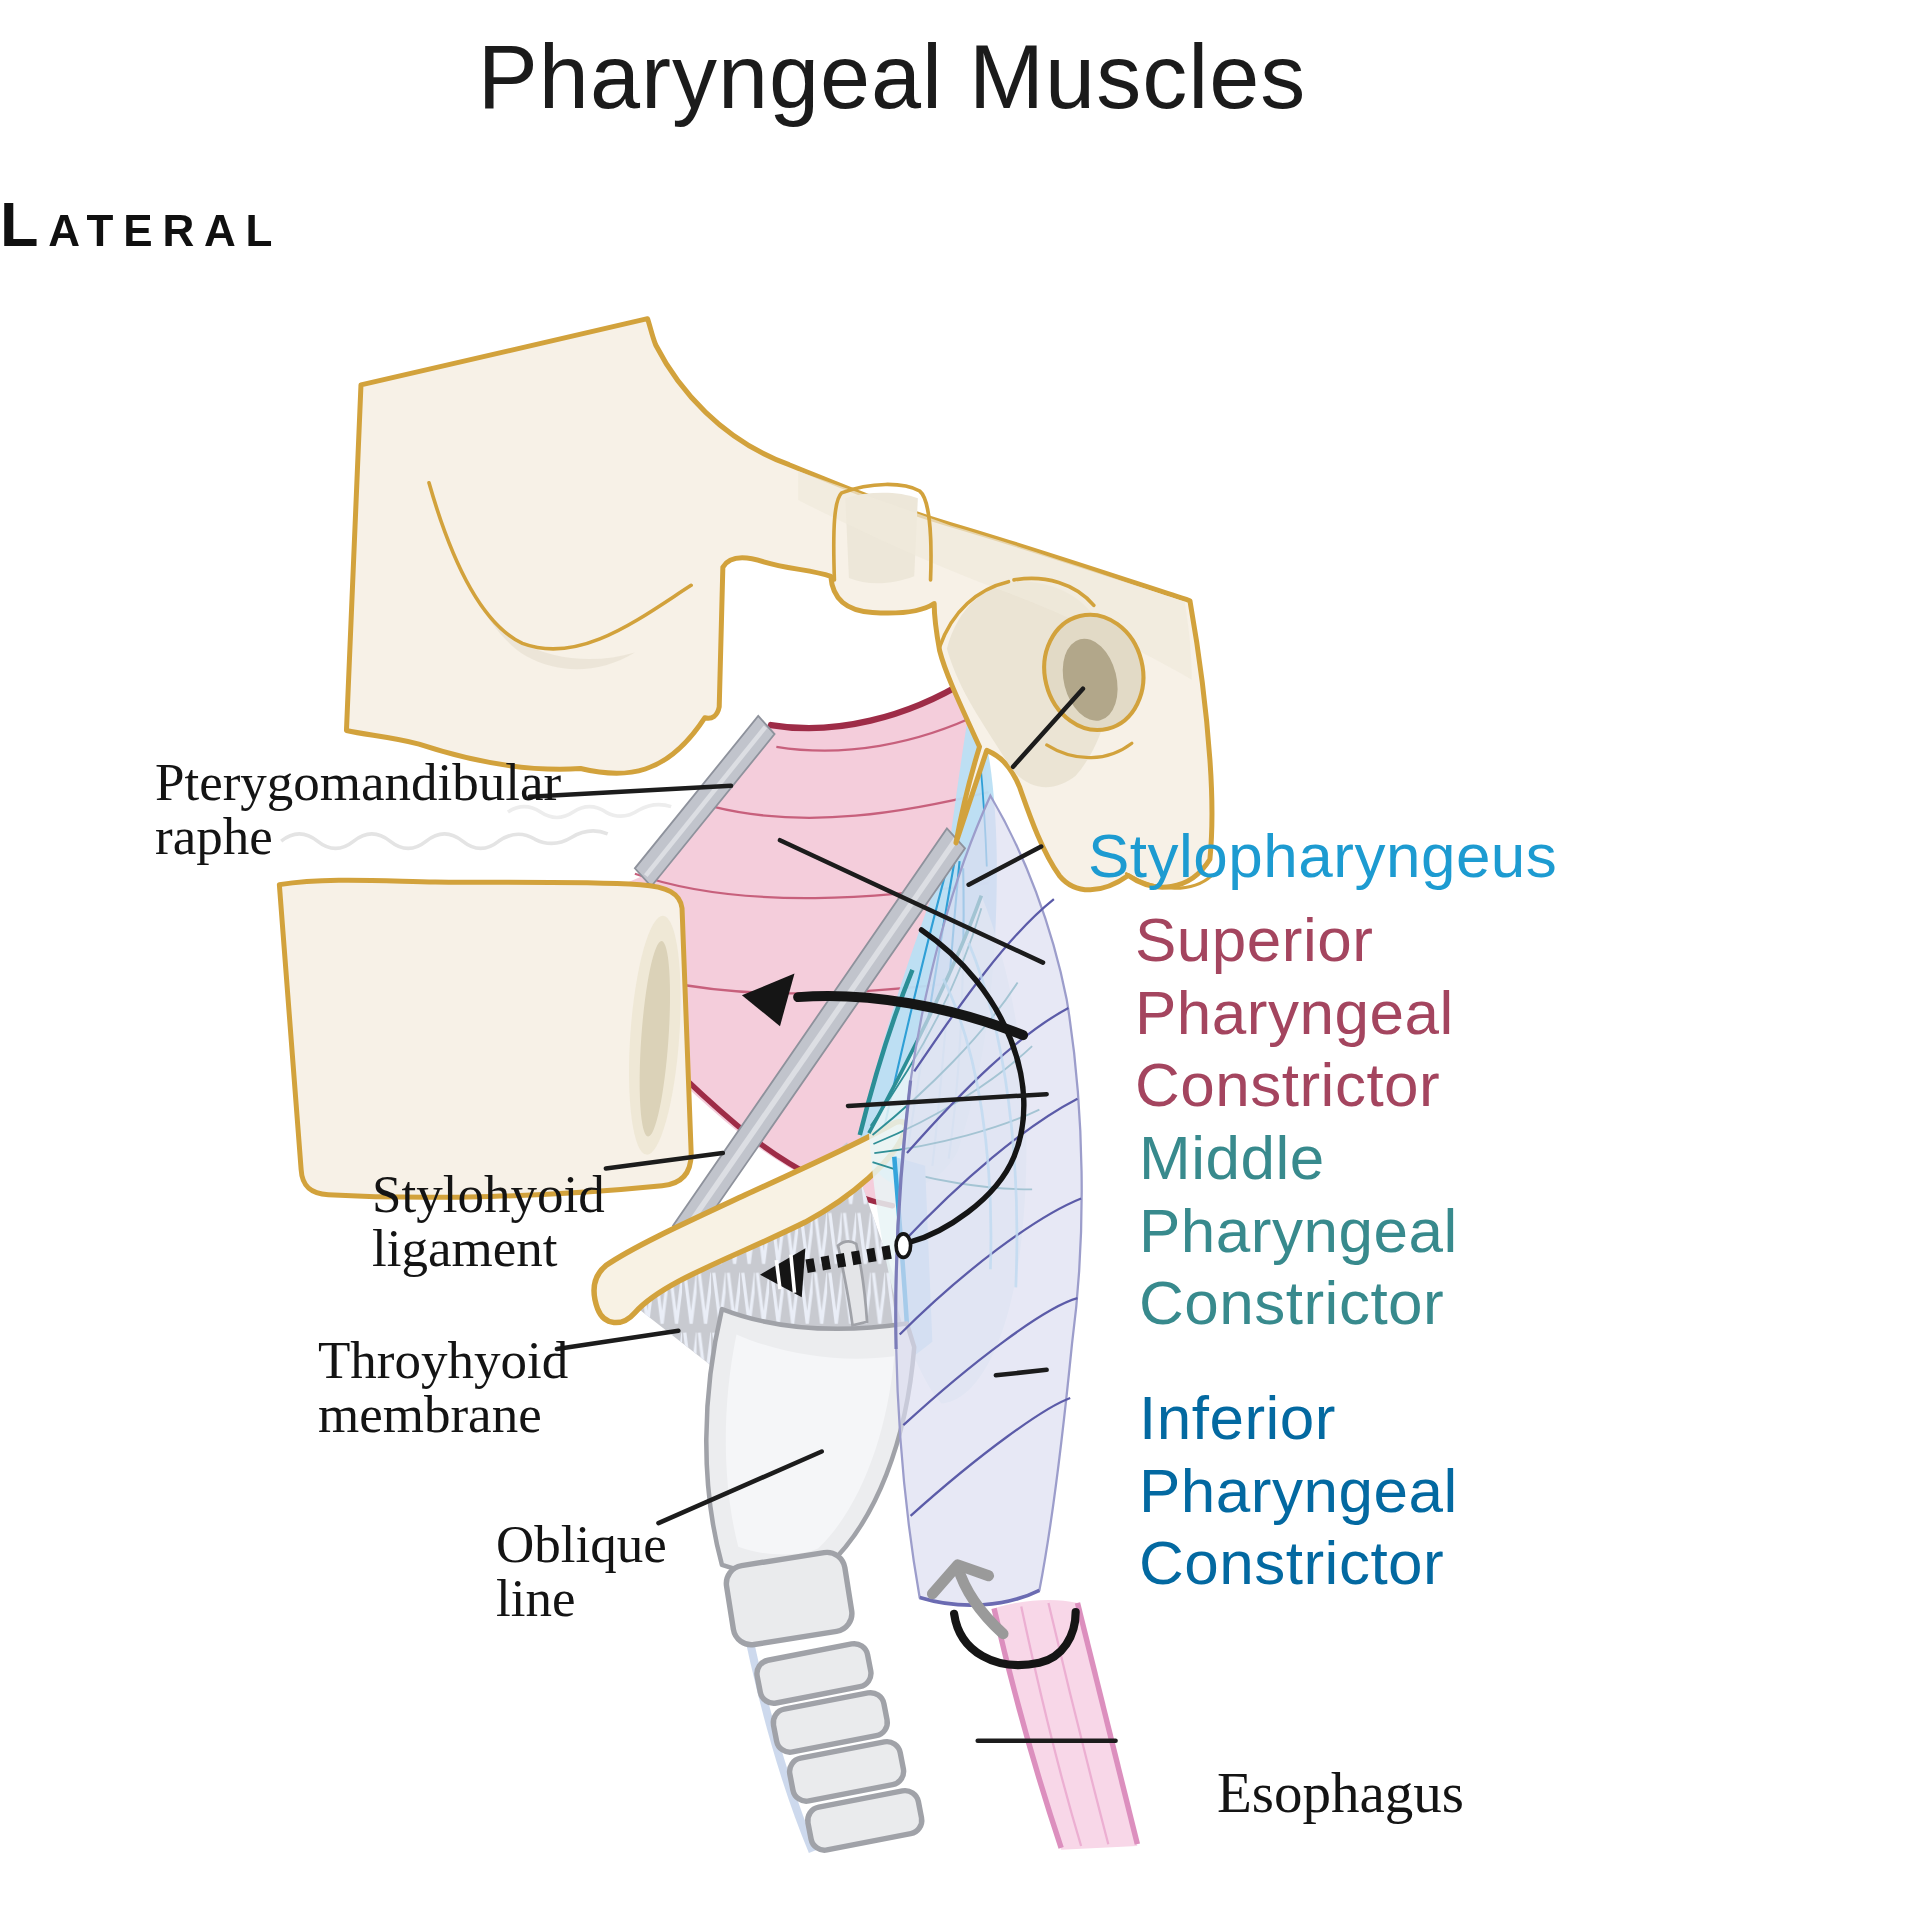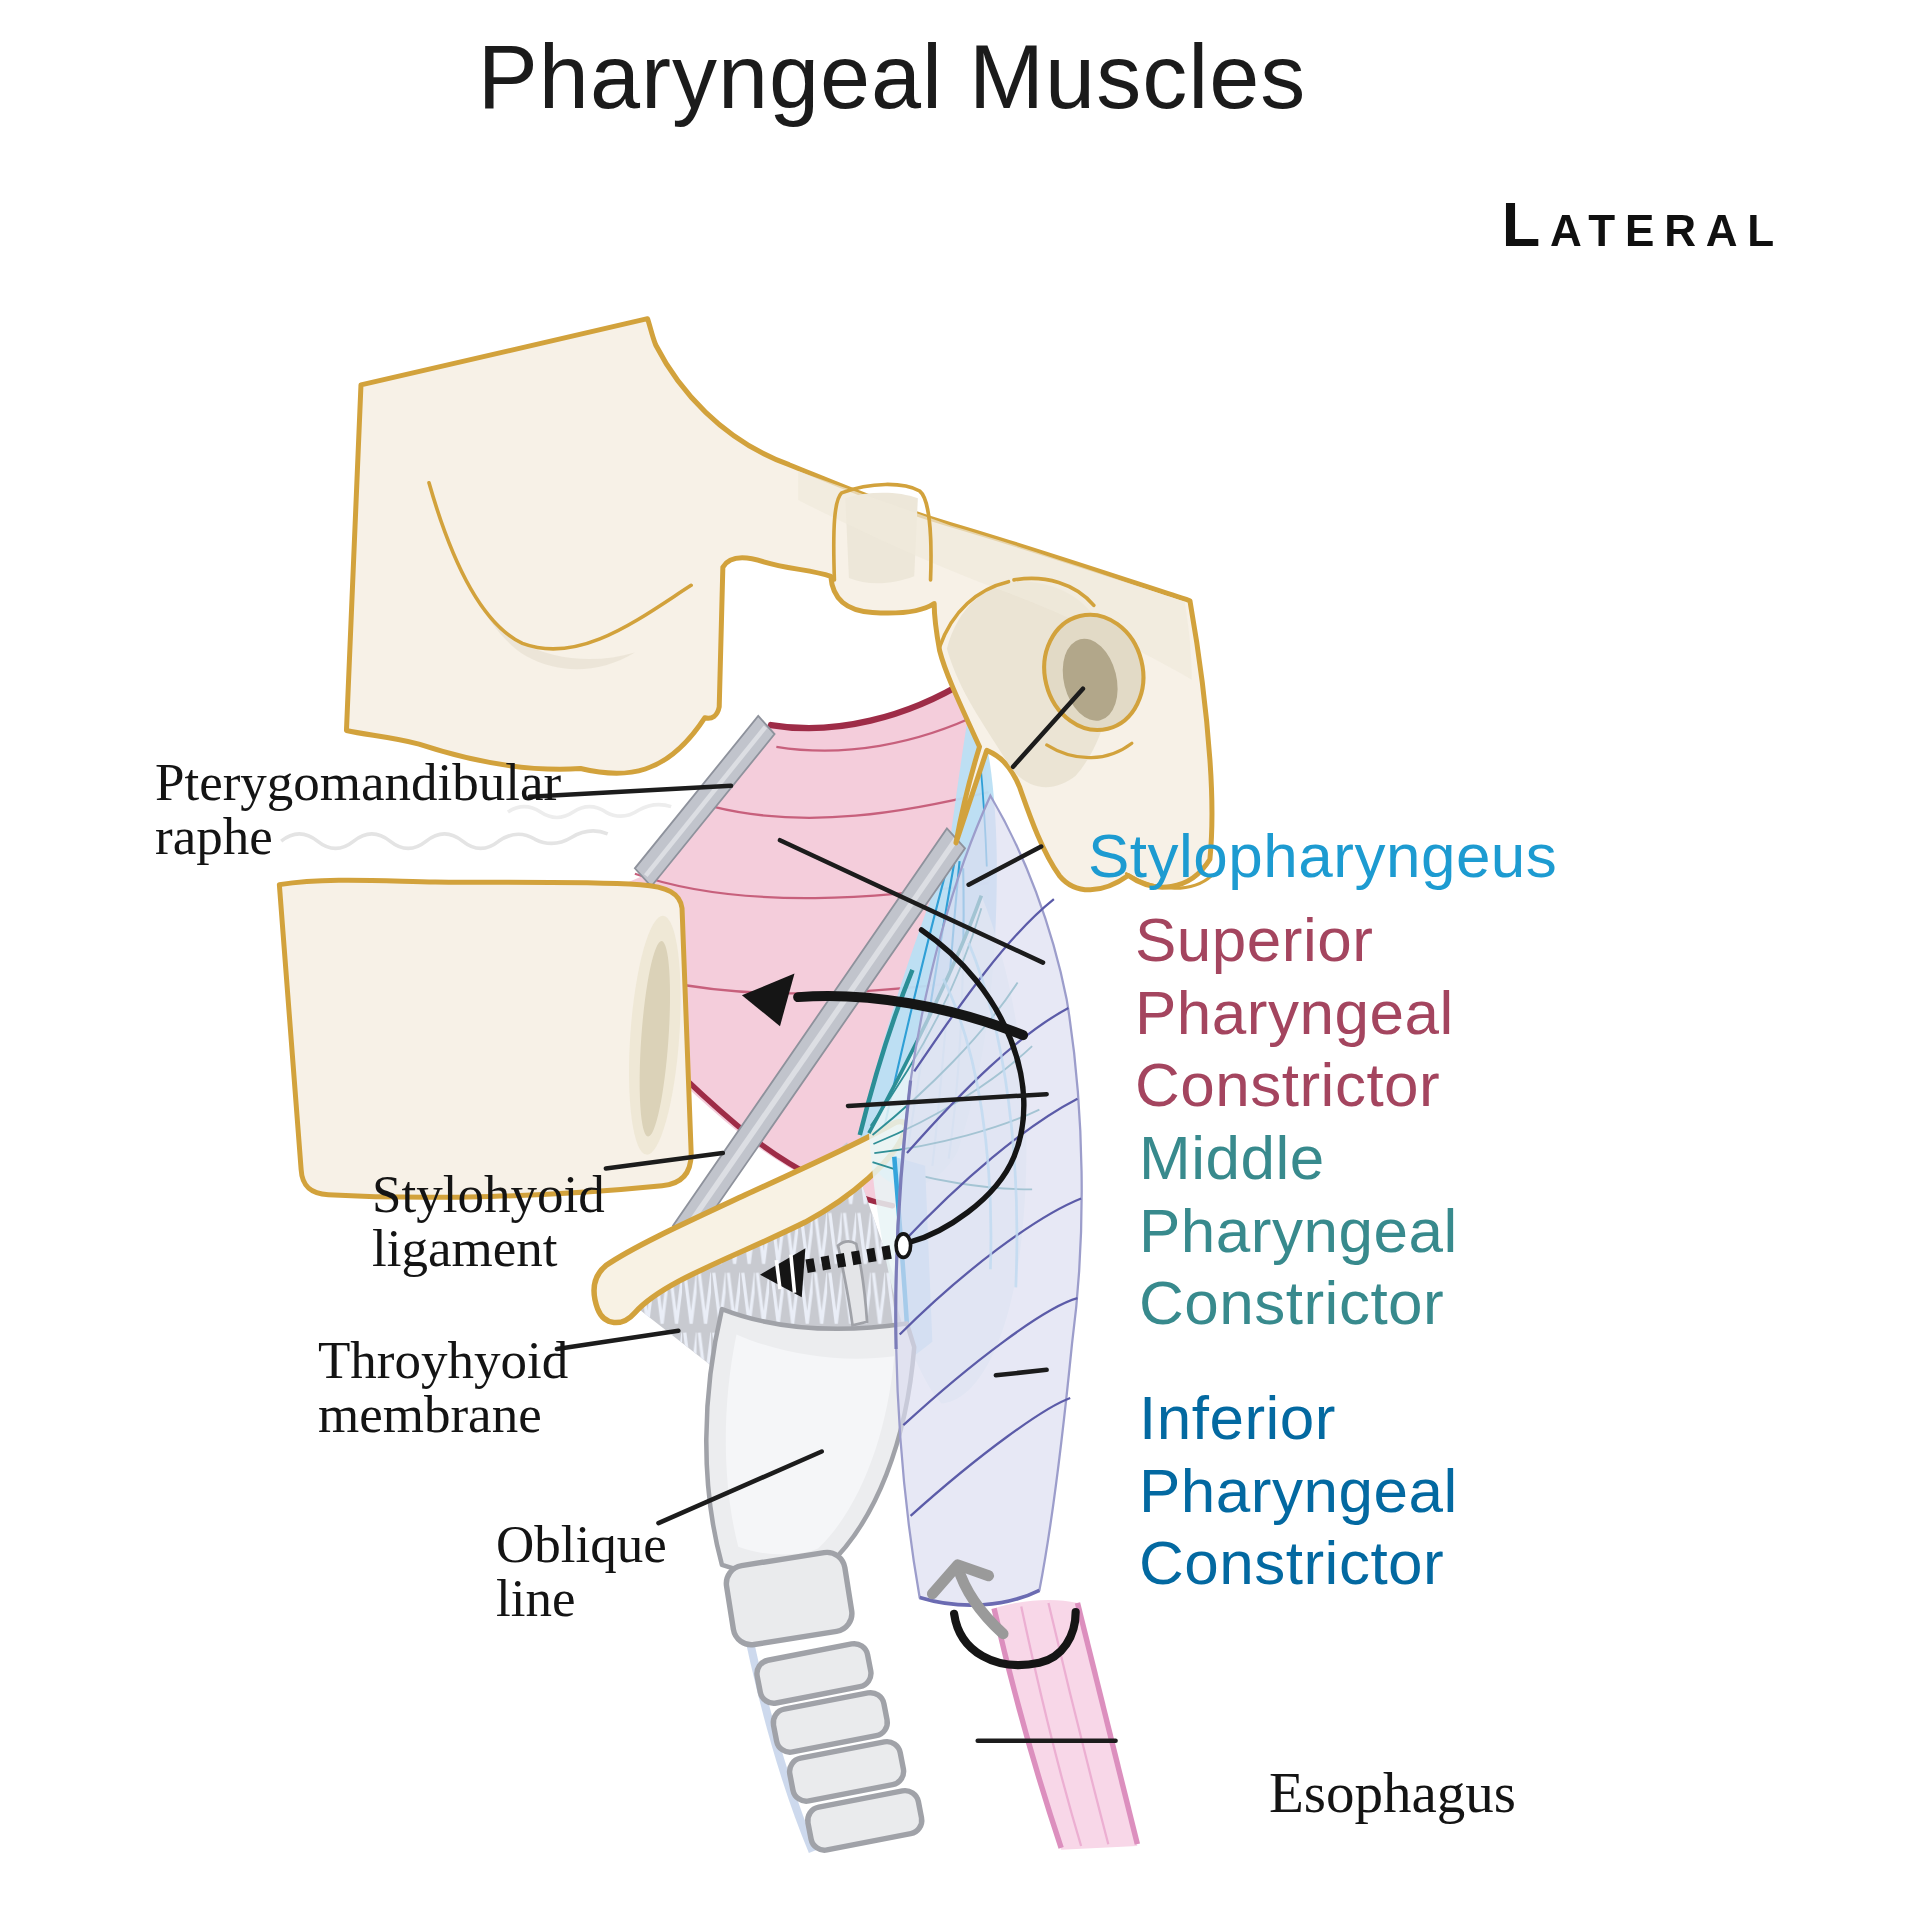--- a/index.html
+++ b/index.html
@@ -4,21 +4,21 @@
 <style>
   html,body{margin:0;padding:0;background:#ffffff;}
   #canvas{position:relative;width:1784px;height:1928px;background:#ffffff;overflow:hidden;
           font-family:"Liberation Sans",sans-serif;}
   #art{position:absolute;left:0;top:0;width:100%;height:100%;}
   .lbl{position:absolute;white-space:pre-line;color:#141414;}
   .lbl-serif{font-family:"Liberation Serif",serif;font-size:53px;line-height:1.02;font-weight:400;}
   .lbl-sans{font-family:"Liberation Sans",sans-serif;font-size:62px;line-height:1.17;font-weight:500;letter-spacing:0.5px;margin-top:18px;}
   #title{position:absolute;left:0;top:25.5px;width:100%;text-align:center;
          font-size:90px;font-weight:500;letter-spacing:1px;color:#1b1b1b;}
-  #view-label{position:absolute;left:0;top:188px;width:100%;text-align:right;
+  #view-label{position:absolute;left:0;top:188px;width:100%;text-align:left;
          font-variant:small-caps;font-size:63px;font-weight:600;letter-spacing:9.8px;color:#101010;}
   .c-blue{color:#1d9bd1;}
   .c-red{color:#a4455f;}
   .c-teal{color:#388a8d;}
   .c-slate{color:#0369a1;}
 </style>
 </head>
 <body>
 
 <div id="canvas">
@@ -229,16 +229,16 @@
   <div class="lbl lbl-serif" style="left:318px;top:1333px;">Throyhyoid
 membrane</div>
 
   <div class="lbl lbl-sans c-slate" style="left:1139px;top:1364px;">Inferior
 Pharyngeal
 Constrictor</div>
 
   <div class="lbl lbl-serif" style="left:496px;top:1517px;">Oblique
 line</div>
 
-  <div class="lbl lbl-serif" style="left:1269px;top:1764px;font-size:57px;">Esophagus</div>
+  <div class="lbl lbl-serif" style="left:1217px;top:1764px;font-size:57px;">Esophagus</div>
 
 </div>
 
 
 </body></html>

